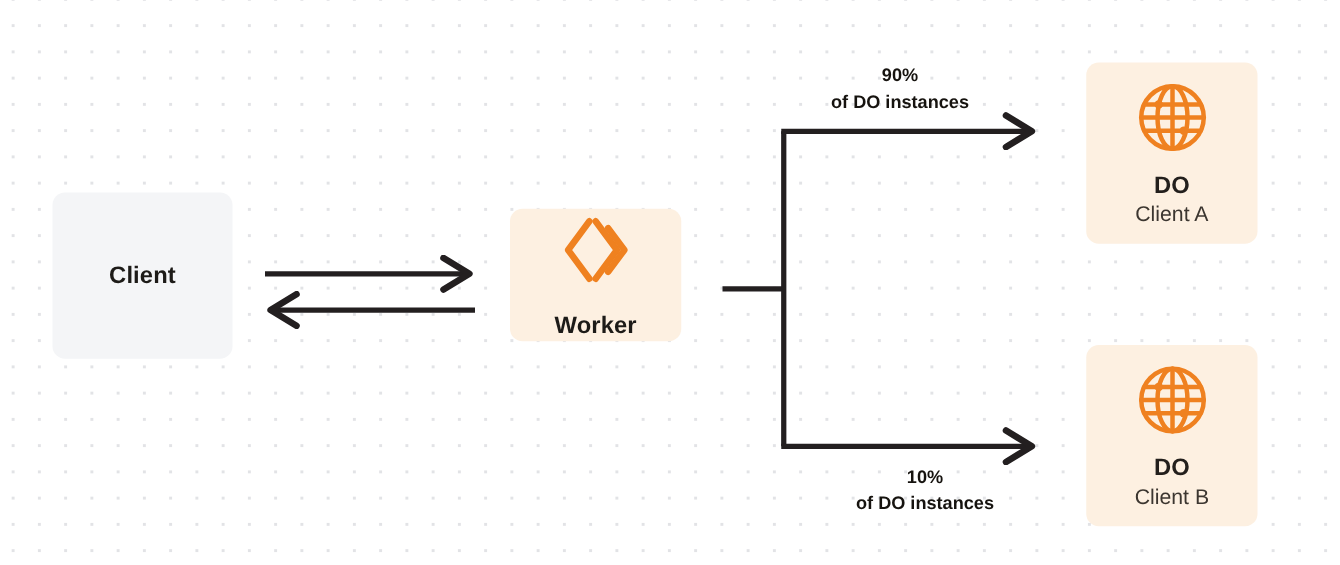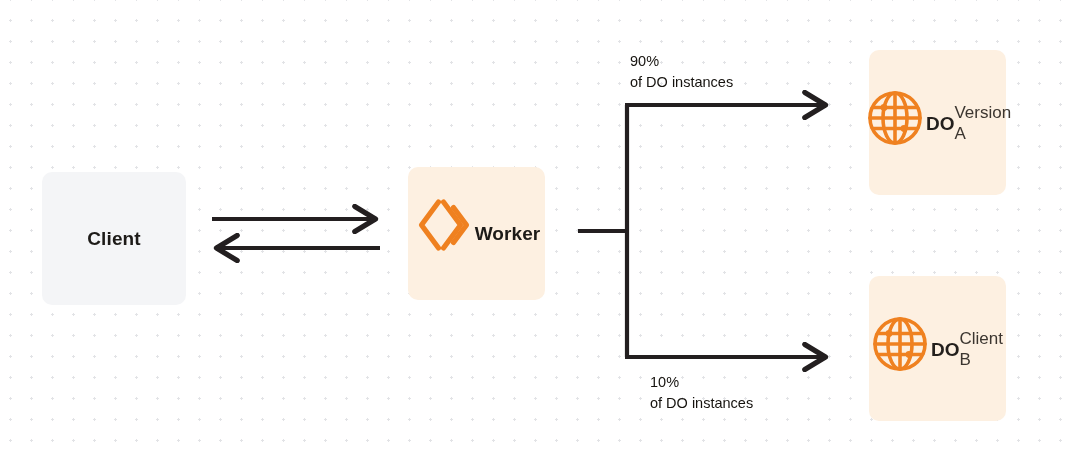--- a/index.html
+++ b/index.html
@@ -19,35 +19,36 @@
     font-family: "Liberation Sans", sans-serif;
     -webkit-font-smoothing: antialiased;
   }
 
   
   .node {
     position: absolute;
     box-sizing: border-box;
     border-radius: 10px;
     display: flex;
+    flex-direction: column;
     align-items: center;
     justify-content: center;
   }
   .node-client {
     left: 42px;
-    top: 172px;
+    top: 154px;
     width: 144px;
     height: 133px;
     background: #f4f5f7;
   }
   .node-worker {
     left: 408px;
     top: 167px;
     width: 137px;
-    height: 133px;
+    height: 106px;
     background: #fdf0e1;
     text-align: center;
   }
   .node-do-a {
     left: 869px;
     top: 50px;
     width: 137px;
     height: 145px;
     background: #fdf0e1;
   }
@@ -88,23 +89,23 @@
     position: absolute;
     left: 0; top: 0;
     width: 1072px;
     height: 452px;
     pointer-events: none;
   }
 
   
   .edge-label {
     position: absolute;
-    text-align: left;
+    text-align: center;
     font-size: 14.5px;
-    font-weight: normal;
+    font-weight: bold;
     color: #16130f;
     line-height: 1.42;
     white-space: nowrap;
   }
   .label-top   { left: 630px; top: 51px;  width: 180px; }
   .label-bottom{ left: 650px; top: 372px; width: 180px; }
 </style>
 </head>
 <body>
 
@@ -175,21 +176,21 @@
           <line x1="31" y1="6" x2="31" y2="56"></line>
           <line x1="8.5" y1="20.5" x2="53.5" y2="20.5"></line>
           <line x1="6" y1="31" x2="56" y2="31"></line>
           <line x1="8.5" y1="41.5" x2="53.5" y2="41.5"></line>
         </g>
         <circle cx="20" cy="20.5" r="3.4" fill="#ef8120"></circle>
         <circle cx="40" cy="41.5" r="3.4" fill="#ef8120"></circle>
       </svg>
     </span>
     <div class="node-title-do">DO</div>
-    <div class="node-sub">Version A</div>
+    <div class="node-sub">Client A</div>
   </div>
 
   <div class="node node-do-b">
     <span class="do-icon">
       <svg width="62" height="62" viewBox="0 0 62 62" xmlns="http://www.w3.org/2000/svg">
         <g fill="none" stroke="#ef8120" stroke-width="3.6" stroke-linecap="round">
           <circle cx="31" cy="31" r="25"></circle>
           <ellipse cx="31" cy="31" rx="12" ry="25"></ellipse>
           <line x1="31" y1="6" x2="31" y2="56"></line>
           <line x1="8.5" y1="20.5" x2="53.5" y2="20.5"></line>

